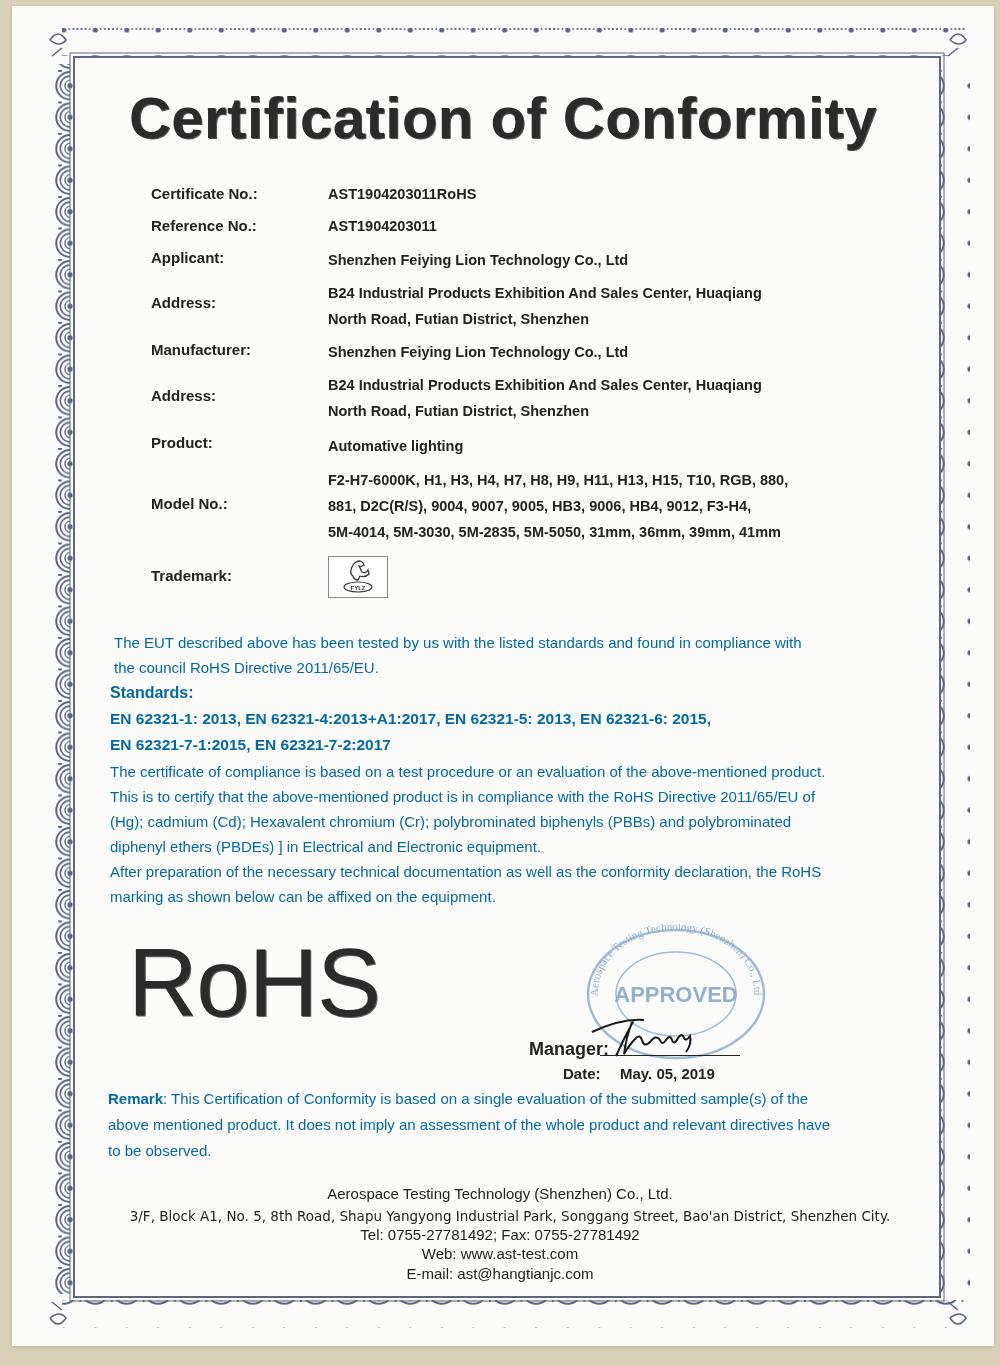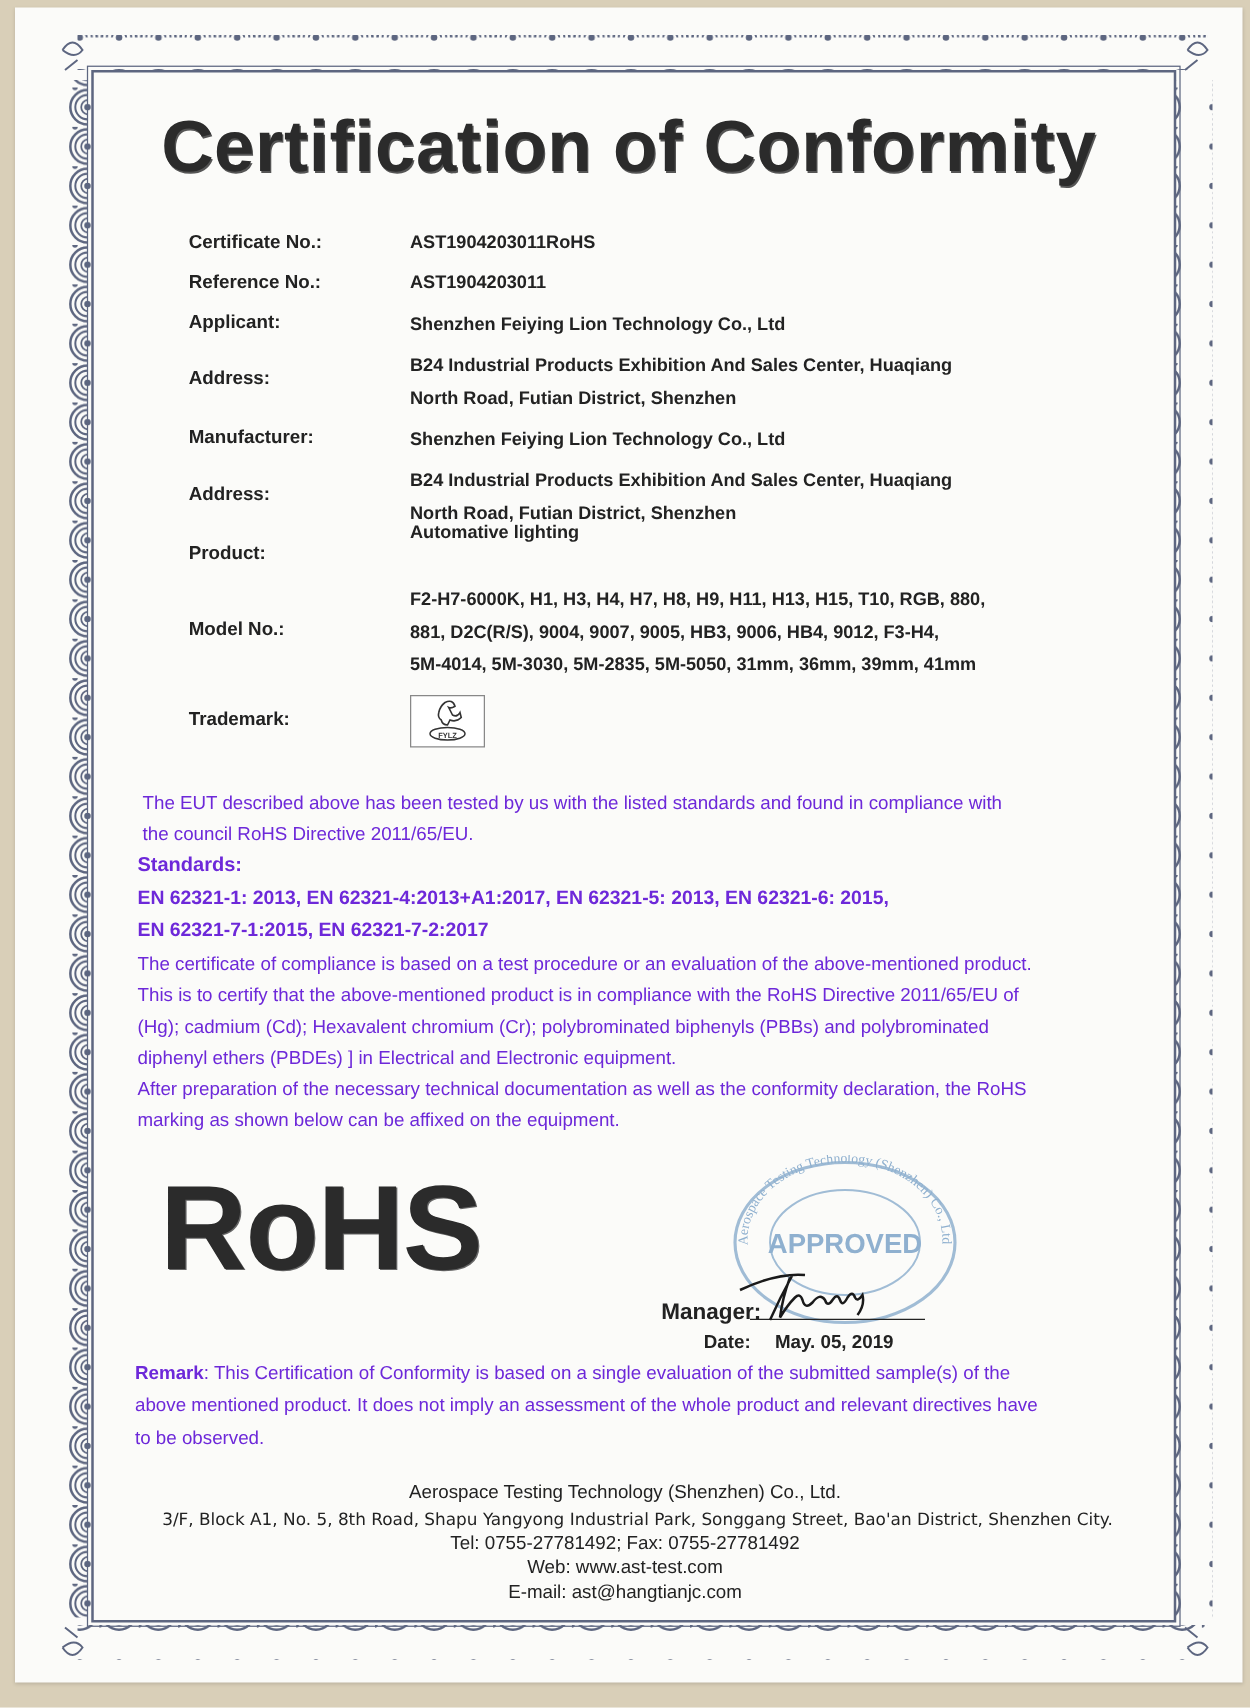--- a/index.html
+++ b/index.html
@@ -17,24 +17,24 @@
   }
   .border-svg { position: absolute; left: 0; top: 0; width: 1000px; height: 1366px; pointer-events: none; }
   .abs { position: absolute; }
   .title {
     left: 0; width: 1006px; top: 84px; text-align: center;
     font-size: 58px; font-weight: bold; color: #2b2b2b; letter-spacing: 0.5px;
     text-shadow: 1px 1px 0 #555;
   }
   .lbl { left: 151px; font-size: 15px; font-weight: bold; color: #222; }
   .val { left: 328px; font-size: 14.5px; font-weight: bold; color: #222; line-height: 26px; }
-  .para { font-size: 15px; color: #6d28d9; line-height: 25px; }
+  .para { font-size: 15px; color: #0369a1; line-height: 25px; }
   .bold { font-weight: bold; }
   .rohs-mark {
-    left: 128px; top: 928px; font-size: 96px; font-weight: bold; color: #2b2b2b;
+    left: 128px; top: 928px; font-size: 96px; font-weight: normal; color: #2b2b2b;
     letter-spacing: -1px; text-shadow: 1px 1px 0 #666;
   }
   .trademark-box {
     left: 328px; top: 556px; width: 58px; height: 40px;
     border: 1px solid #888; background: #fff;
   }
   .stamp { left: 580px; top: 924px; width: 190px; height: 136px; }
   .footer { left: 100px; width: 800px; text-align: center; font-size: 15px; color: #222; line-height: 22px; margin-top: 15px; }
 </style>
 </head>
@@ -113,21 +113,21 @@
 <div class="abs lbl" style="top:341px">Manufacturer:</div>
 <div class="abs val" style="top:339px">Shenzhen Feiying Lion Technology Co., Ltd</div>
 
 <div class="abs lbl" style="top:387px">Address:</div>
 <div class="abs val" style="top:372px">
   <div>B24 Industrial Products Exhibition And Sales Center, Huaqiang</div>
   <div>North Road, Futian District, Shenzhen</div>
 </div>
 
 <div class="abs lbl" style="top:434px">Product:</div>
-<div class="abs val" style="top:413px">Automative lighting</div>
+<div class="abs val" style="top:433px">Automative lighting</div>
 
 <div class="abs lbl" style="top:495px">Model No.:</div>
 <div class="abs val" style="top:467px">
   <div>F2-H7-6000K, H1, H3, H4, H7, H8, H9, H11, H13, H15, T10, RGB, 880,</div>
   <div>881, D2C(R/S), 9004, 9007, 9005, HB3, 9006, HB4, 9012, F3-H4,</div>
   <div>5M-4014, 5M-3030, 5M-2835, 5M-5050, 31mm, 36mm, 39mm, 41mm</div>
 </div>
 
 <div class="abs lbl" style="top:567px">Trademark:</div>
 <div class="abs trademark-box">

